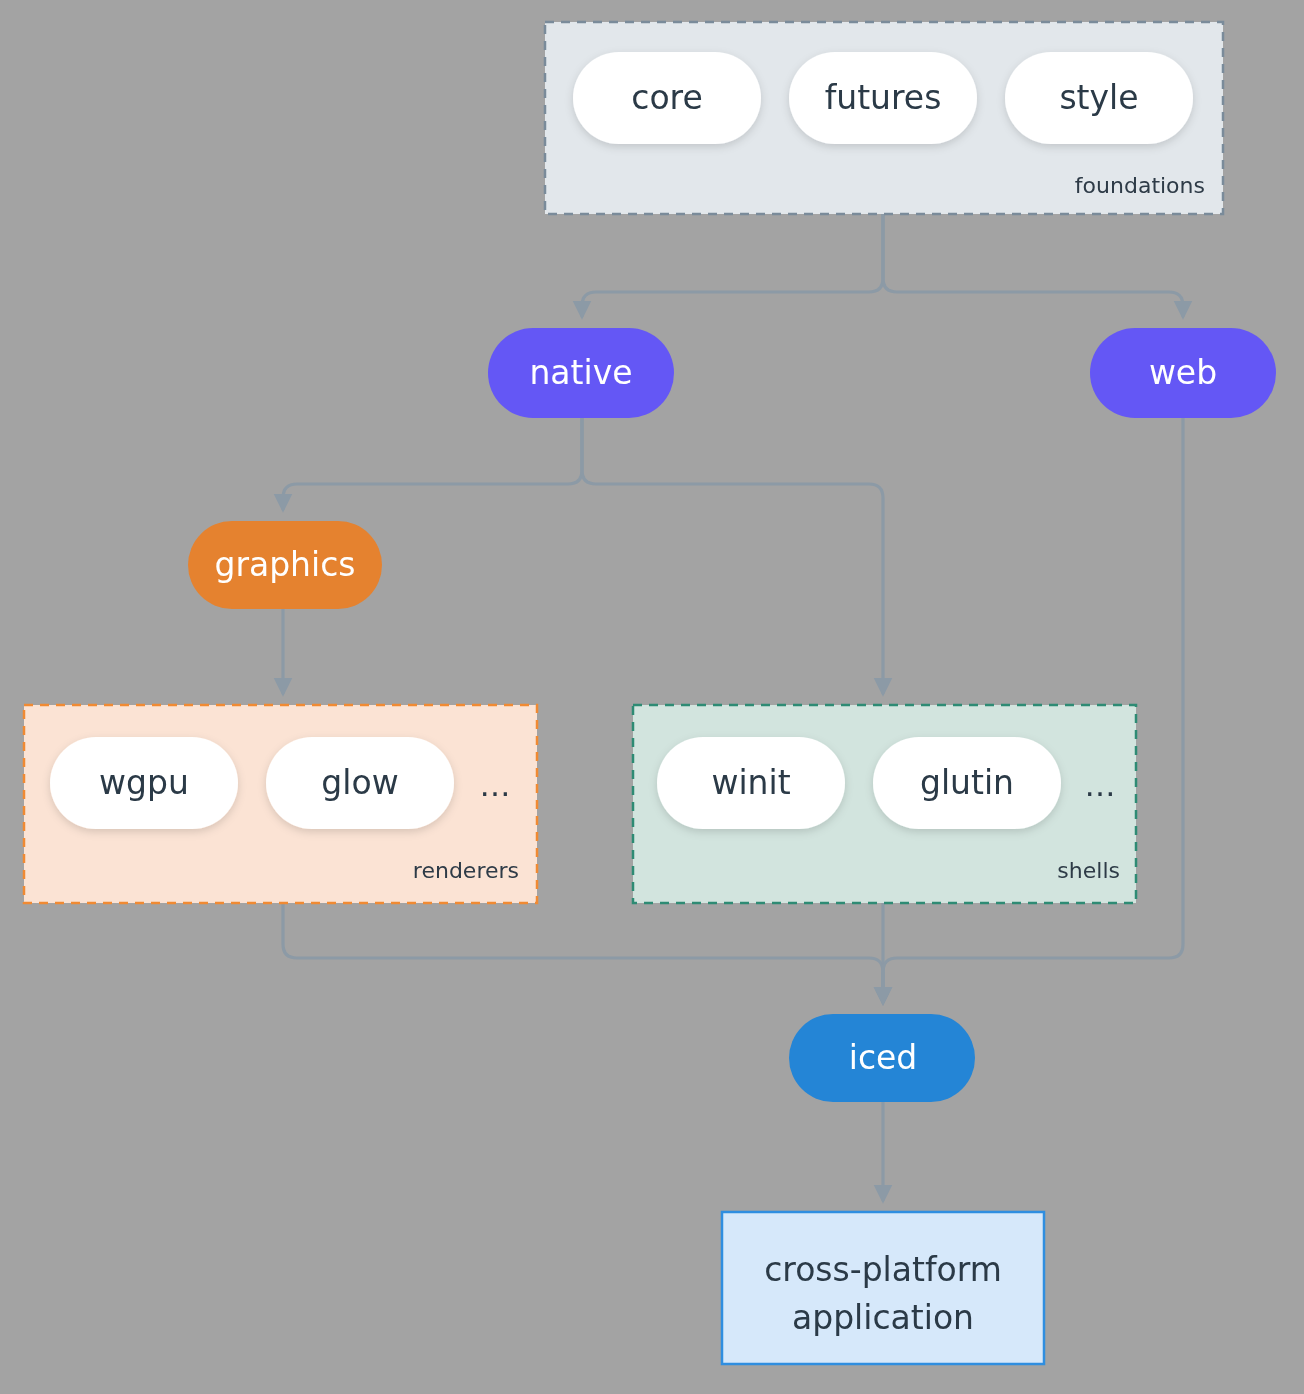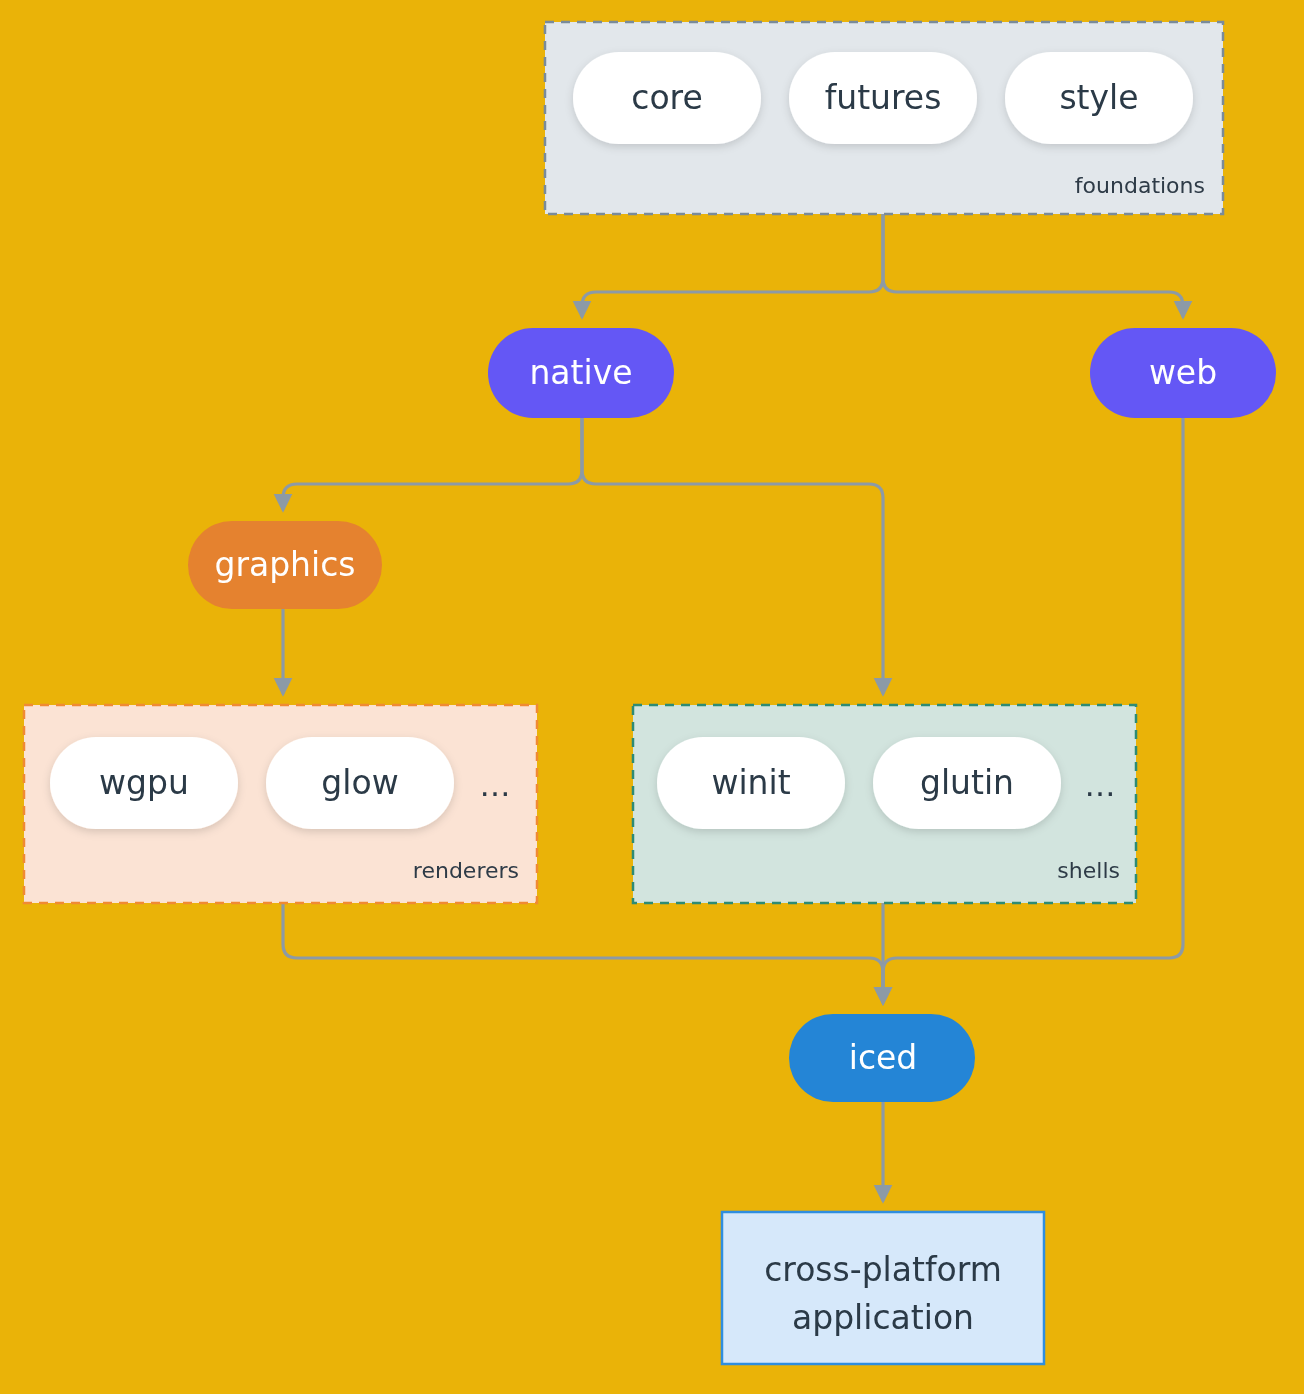--- a/index.html
+++ b/index.html
@@ -10,21 +10,21 @@
   body {
     width: 1304px;
     height: 1394px;
     overflow: hidden;
     font-family: "DejaVu Sans", sans-serif;
   }
   #diagram-root {
     position: relative;
     width: 1304px;
     height: 1394px;
-    background: #eab308;
+    background: #a3a3a3;
   }
   svg.diagram {
     display: block;
     width: 1304px;
     height: 1394px;
   }
   .group-box {
     stroke-width: 2.5;
     stroke-dasharray: 9 7;
     stroke-linecap: butt;

